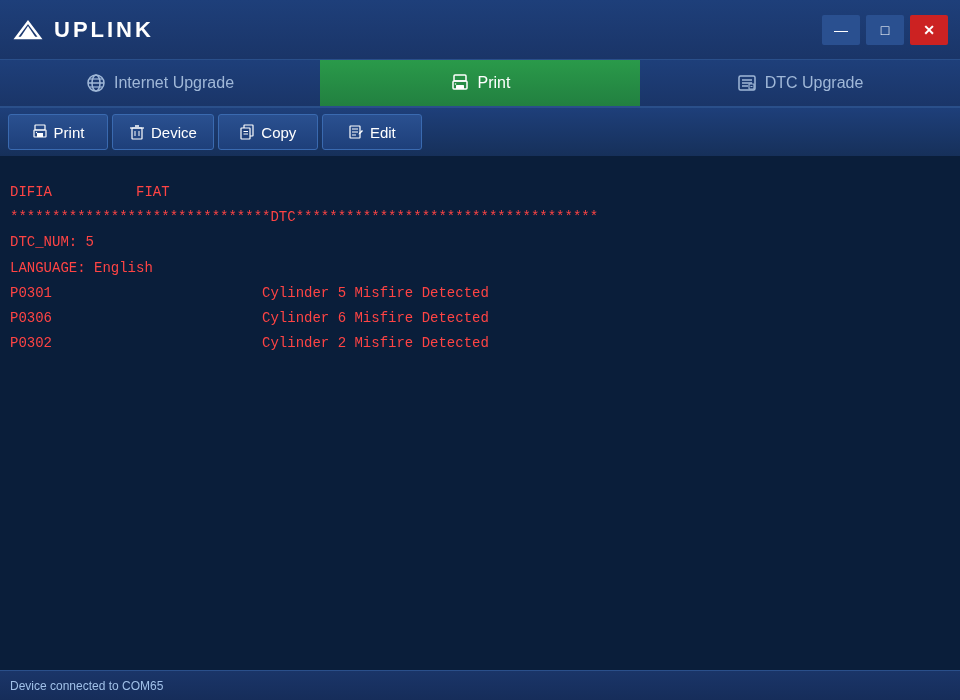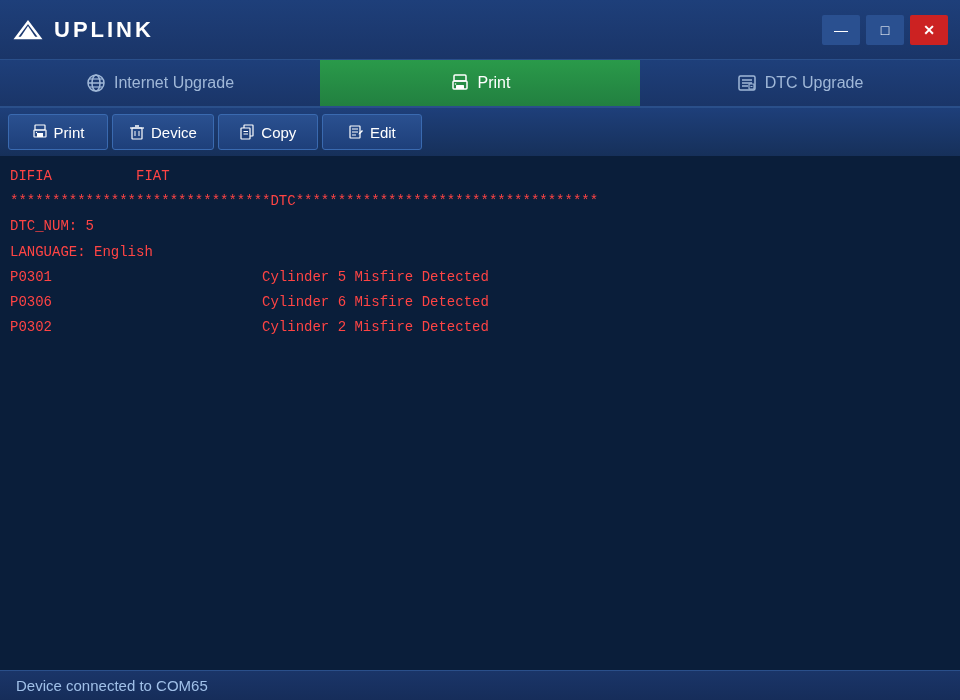--- a/index.html
+++ b/index.html
@@ -117,21 +117,21 @@
       height: calc(700px - 60px - 48px - 48px - 30px);
       background: #0a1e3a;
       padding: 0;
       position: relative;
       overflow: hidden;
     }
     .text-display {
       width: 100%;
       height: 100%;
       overflow-y: scroll;
-      padding: 8px 10px;
+      padding: 24px 10px;
       background: #0a1e3a;
       color: #ff4444;
       font-family: 'Courier New', monospace;
       font-size: 14px;
       line-height: 1.8;
     }
     .text-display::-webkit-scrollbar {
       width: 14px;
     }
     .text-display::-webkit-scrollbar-track {
@@ -152,22 +152,21 @@
       width: 100%;
       height: 30px;
       background: linear-gradient(180deg, #1a3568 0%, #162d5a 100%);
       display: flex;
       align-items: center;
       padding: 0 10px;
       border-top: 1px solid #2a4f8a;
     }
     .status-text {
       color: #a0c0e8;
-      font-size: 15px;
-      margin-left: 6px;
+      font-size: 12px;
     }
   </style>
 </head>
 <body>
 
 <div class="title-bar">
   <div class="title-logo">
     <svg class="logo-icon" viewBox="0 0 32 32" xmlns="http://www.w3.org/2000/svg">
       <polygon points="4,24 16,8 28,24" fill="none" stroke="white" stroke-width="2.5"></polygon>
       <polygon points="8,24 16,12 24,24" fill="white"></polygon>

